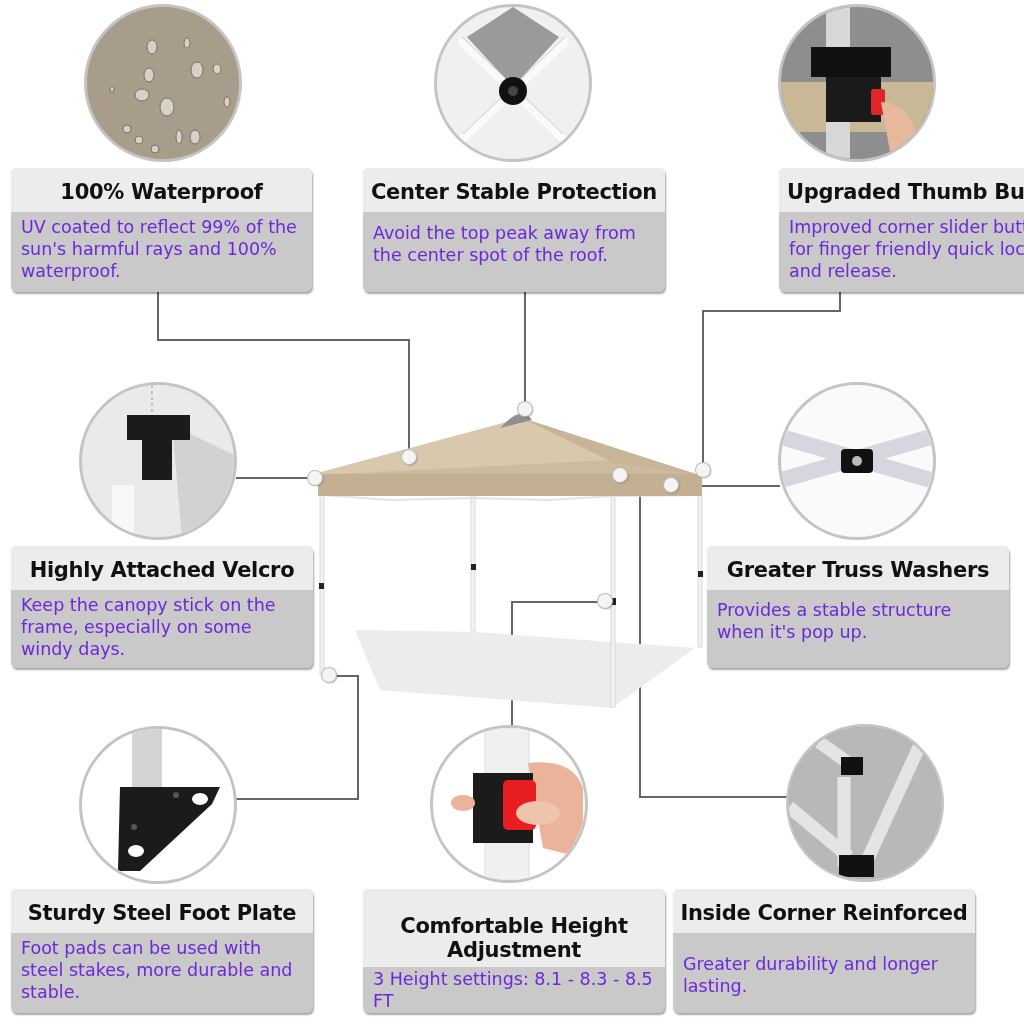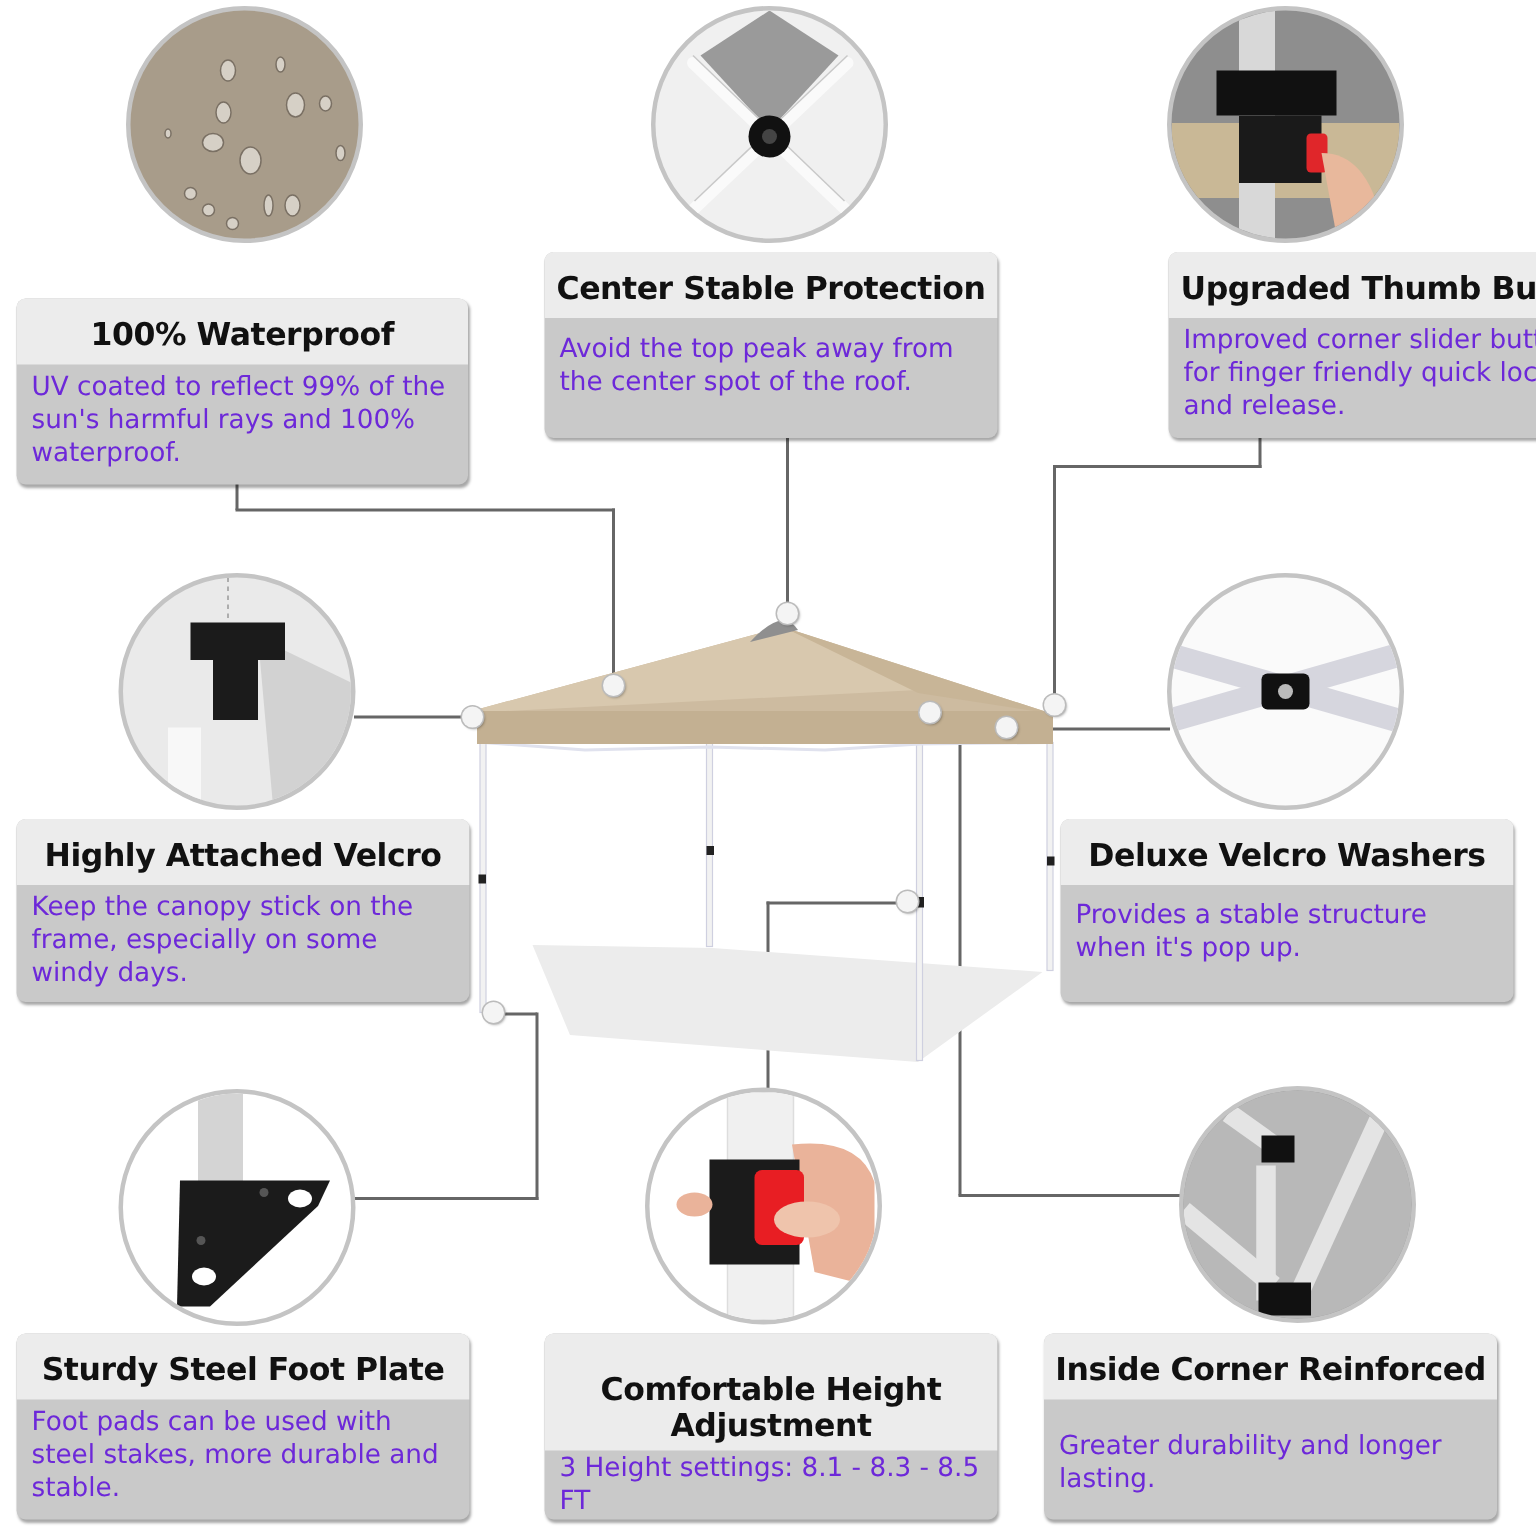--- a/index.html
+++ b/index.html
@@ -173,46 +173,46 @@
         <line x1="55" y1="50" x2="55" y2="140"></line>
         <line x1="130" y1="20" x2="75" y2="140"></line>
         <line x1="0" y1="80" x2="60" y2="130"></line>
         <line x1="30" y1="15" x2="65" y2="40"></line>
       </g>
     <rect x="52" y="30" width="22" height="18" fill="#111"></rect>
     <rect x="50" y="128" width="35" height="22" fill="#111"></rect>
   </svg>
 </div>
 
-<div class="card" style="left:11px;top:168px;width:301px;height:124px;margin-top:31px;">
+<div class="card" style="left:11px;top:168px;width:301px;height:124px;">
   <div class="head">100% Waterproof</div>
   <div class="body">UV coated to reflect 99% of the sun's harmful rays and 100% waterproof.</div>
 </div>
 <div class="card" style="left:363px;top:168px;width:302px;height:124px;">
   <div class="head">Center Stable Protection</div>
   <div class="body" style="padding-top:10px">Avoid the top peak away from the center spot of the roof.</div>
 </div>
 <div class="card" style="left:738px;top:168px;width:302px;height:124px;margin-left:41px;">
   <div class="head">Upgraded Thumb Button</div>
   <div class="body">Improved corner slider button, for finger friendly quick lock and release.</div>
 </div>
 
 <div class="card" style="left:11px;top:546px;width:302px;height:122px;">
   <div class="head">Highly Attached Velcro</div>
   <div class="body">Keep the canopy stick on the frame, especially on some windy days.</div>
 </div>
 <div class="card" style="left:707px;top:546px;width:302px;height:122px;">
-  <div class="head">Deluxe Velcro Washers</div>
+  <div class="head">Greater Truss Washers</div>
   <div class="body" style="padding-top:9px">Provides a stable structure when it's pop up.</div>
 </div>
 
 <div class="card" style="left:11px;top:889px;width:302px;height:124px;">
   <div class="head">Sturdy Steel Foot Plate</div>
   <div class="body">Foot pads can be used with steel stakes, more durable and stable.</div>
 </div>
 <div class="card" style="left:363px;top:889px;width:302px;height:124px;">
   <div class="head" style="line-height:24px;padding:25px 20px 5px">Comfortable Height Adjustment</div>
   <div class="body" style="padding-top:1px">3 Height settings: 8.1 - 8.3 - 8.5 FT</div>
 </div>
-<div class="card" style="left:696px;top:889px;width:302px;height:124px;">
+<div class="card" style="left:673px;top:889px;width:302px;height:124px;">
   <div class="head">Inside Corner Reinforced</div>
   <div class="body" style="padding-top:20px">Greater durability and longer lasting.</div>
 </div>
 
 </body></html>

